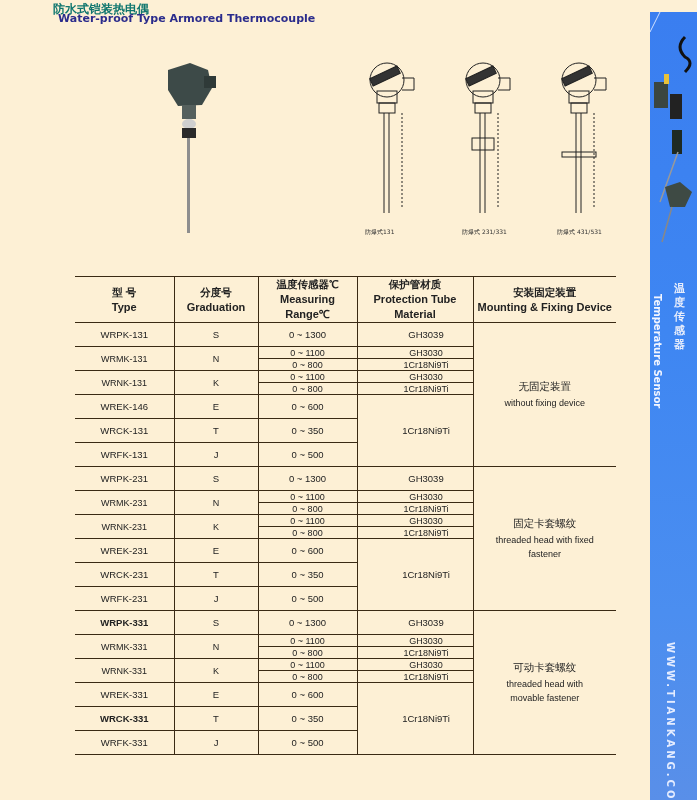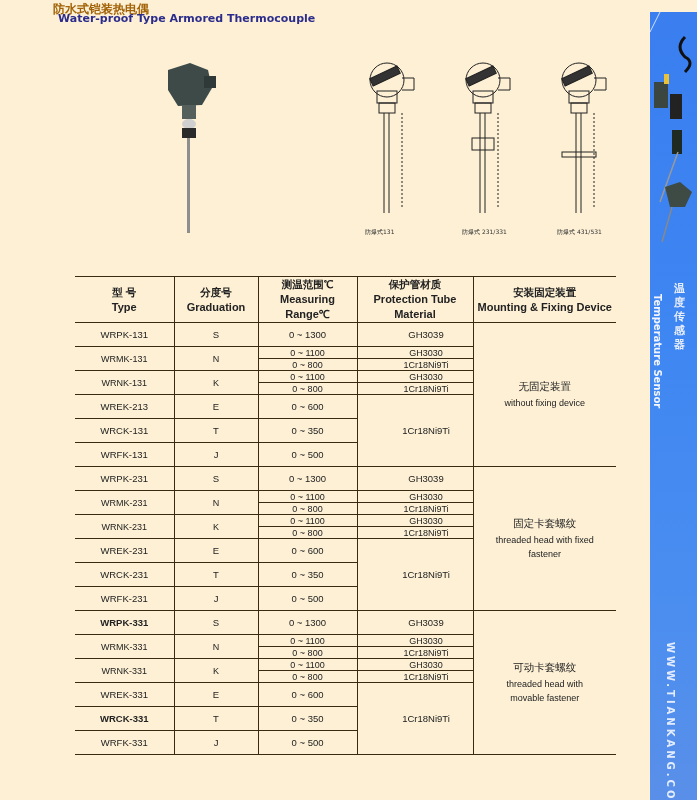--- a/index.html
+++ b/index.html
@@ -1,17 +1,17 @@
 <!DOCTYPE html>
 <html><head>
 <meta charset="utf-8">
 <style>
   html, body { margin:0; padding:0; }
   body { width:697px; height:800px; background:#fdf0d5; position:relative; overflow:hidden; font-family:"Liberation Sans", sans-serif; color:#222; }
-  .title-cn { position:absolute; left:53px; top:1px; font-size:12px; color:#a16207; font-weight:bold; font-family:Liberation Sans, sans-serif; }
+  .title-cn { position:absolute; left:53px; top:1px; font-size:12px; color:#0f766e; font-weight:bold; font-family:Liberation Sans, sans-serif; }
   .title-en { position:absolute; left:58px; top:12px; font-size:11px; color:#2b2c8c; font-weight:bold; font-family:"DejaVu Sans", sans-serif; }
   .sidebar { position:absolute; left:650px; top:12px; width:47px; height:800px; background:linear-gradient(180deg,#3a7ef0 0%, #3e86f2 40%, #4b8ef0 75%, #5a8fe8 100%); }
   .sidebar .cn { position:absolute; left:24px; top:270px; width:12px; font-size:11px; color:#e8eefc; font-weight:bold; line-height:14px; font-family:"DejaVu Sans", sans-serif; }
   .sidebar .en { position:absolute; left:2px; top:282px; writing-mode:vertical-rl; font-size:10px; color:#f2f5ff; font-weight:bold; font-family:"DejaVu Sans", sans-serif; }
   .sidebar .url { position:absolute; left:15px; top:630px; writing-mode:vertical-rl; font-size:10px; letter-spacing:3px; color:#e4ecff; font-weight:bold; font-family:"DejaVu Sans", sans-serif; }
   .product-photo { position:absolute; left:160px; top:60px; width:60px; height:175px; }
   .drawings { position:absolute; left:350px; top:58px; width:260px; height:180px; }
   .drawing-label { position:absolute; font-size:6px; color:#333; font-family:"DejaVu Sans", sans-serif; }
   table.spec { position:absolute; left:75px; top:276px; width:541px; border-collapse:collapse; font-size:9.5px; }
   table.spec td, table.spec th { border-top:1px solid #3a2a14; border-bottom:1px solid #3a2a14; padding:0; text-align:center; vertical-align:middle; font-weight:normal; }
@@ -92,21 +92,21 @@
     <tr>
       <th>
           <div>型  号</div>
           <div class="en">Type</div>
         </th>
       <th class="v">
           <div>分度号</div>
           <div class="en">Graduation</div>
         </th>
       <th class="v">
-          <div>测温范围℃</div>
+          <div>温度传感器℃</div>
           <div class="en">Measuring Range℃</div>
         </th>
       <th class="v">
           <div>保护管材质</div>
           <div class="en">Protection Tube Material</div>
         </th>
       <th class="v">
           <div>安装固定装置</div>
           <div class="en">Mounting &amp; Fixing Device</div>
         </th>
@@ -138,21 +138,21 @@
         <td rowspan="2" style="">WRNK-131</td>
         <td rowspan="2" class="v">K</td>
         <td class="v">0 ~ 1100</td>
         <td class="v mat">GH3030</td>
       </tr>
       <tr class="sub">
         <td class="v">0 ~ 800</td>
         <td class="v mat">1Cr18Ni9Ti</td>
       </tr>
       <tr class="">
-        <td rowspan="2" style="height:23px;">WREK-213</td>
+        <td rowspan="2" style="height:23px;">WREK-146</td>
         <td rowspan="2" class="v">E</td>
         <td rowspan="2" class="v">0 ~ 600</td>
         <td rowspan="6" class="v mat">1Cr18Ni9Ti</td>
       </tr>
       <tr class=""></tr>
       <tr class="">
         <td rowspan="2" style="height:23px;">WRCK-131</td>
         <td rowspan="2" class="v">T</td>
         <td rowspan="2" class="v">0 ~ 350</td>
       </tr>

